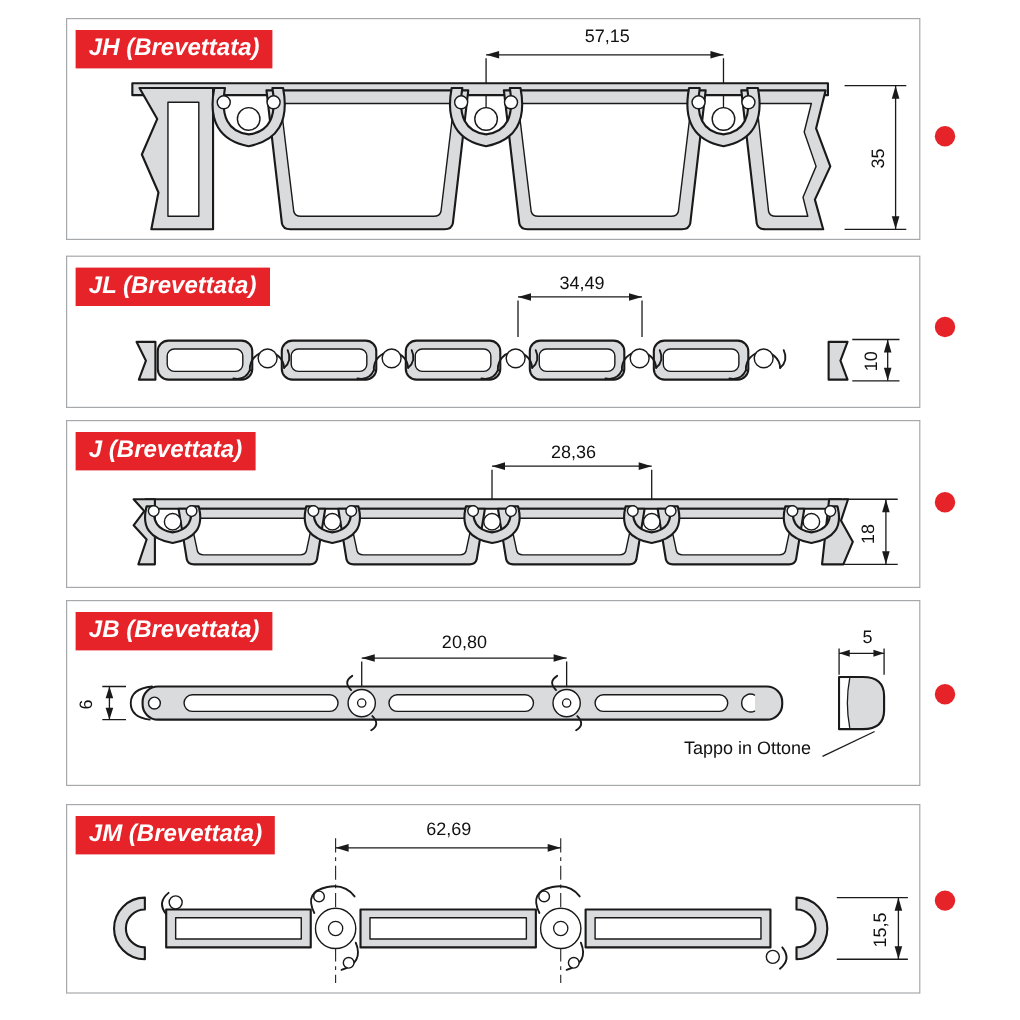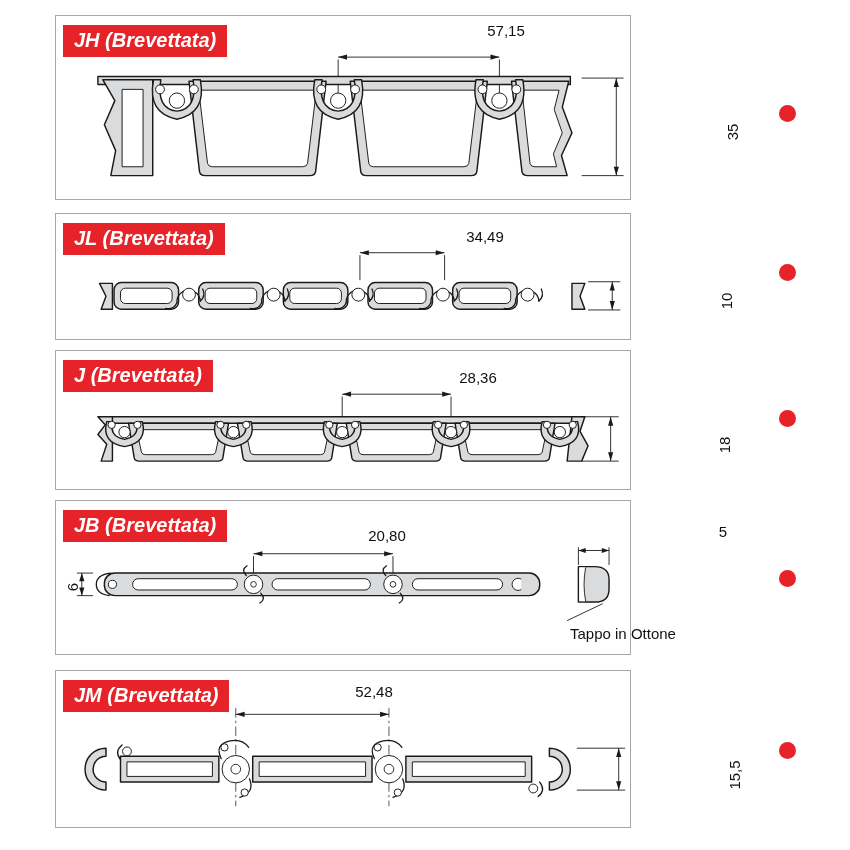--- a/index.html
+++ b/index.html
@@ -1,19 +1,19 @@
 <!DOCTYPE html>
 <html><head>
 <meta charset="utf-8">
 <style>
   * { margin:0; padding:0; box-sizing:border-box; }
   html,body { width:850px; height:850px; background:#ffffff; font-family:"Liberation Sans", sans-serif; }
   .page { position:relative; width:850px; height:850px; background:#fff; overflow:hidden; }
 
-  .panel { position:absolute; left:55px; width:576px; background:#fff; border:1px solid #a6a8ab;padding-left:26px; }
+  .panel { position:absolute; left:55px; width:712px; background:#fff; border:1px solid #a6a8ab;padding-left:26px; }
   .panel svg { position:absolute; left:0; top:0; width:100%; height:100%; display:block; }
 
   .plabel {
     position:absolute; top:9px; left:7px; z-index:2;
     background:#e52329; color:#fff;
     font-weight:bold; font-style:italic; font-size:20px; line-height:1;
     padding:5px 11px 7px;
   }
 
   .dim {
@@ -250,21 +250,21 @@
       <line x1="648" y1="44" x2="686" y2="44" class="thin"></line>
       <polygon points="648,44 657,41 657,47" class="arr"></polygon>
       <polygon points="686,44 677,41 677,47" class="arr"></polygon>
 
       <line x1="634" y1="131" x2="678" y2="110" class="thin"></line>
     </svg>
     <div class="plabel">JB (Brevettata)</div>
     <span class="dim" style="left:331px;top:26px">20,80</span>
     <span class="dim" style="left:667px;top:22px">5</span>
     <span class="dim-v" style="left:16px;top:86px">6</span>
-    <span class="note" style="left:514px;top:124px">Tappo in Ottone</span>
+    <span class="note" style="left:514px;top:114px">Tappo in Ottone</span>
   </section>
 
   <section class="panel" style="top:670px;height:158px">
     <svg viewBox="0 0 712 158" aria-hidden="true">
 
       <line x1="223" y1="28" x2="223" y2="150" class="cl"></line>
       <line x1="413" y1="28" x2="413" y2="150" class="cl"></line>
 
       <line x1="223" y1="36" x2="413" y2="36" class="thin"></line>
       <polygon points="223,36 234,32.8 234,39.2" class="arr"></polygon>
@@ -302,21 +302,21 @@
         <circle cx="413" cy="104" r="6" class="thin"></circle>
       </g>
 
       <line x1="646" y1="78" x2="706" y2="78" class="thin"></line>
       <line x1="646" y1="130" x2="706" y2="130" class="thin"></line>
       <line x1="698" y1="78" x2="698" y2="130" class="thin"></line>
       <polygon points="698,78 694.8,89 701.2,89" class="arr"></polygon>
       <polygon points="698,130 694.8,119 701.2,119" class="arr"></polygon>
     </svg>
     <div class="plabel">JM (Brevettata)</div>
-    <span class="dim" style="left:318px;top:12px">52,48</span>
+    <span class="dim" style="left:318px;top:12px">62,69</span>
     <span class="dim-v" style="left:678px;top:104px">15,5</span>
   </section>
 
   <div class="dot" style="top:105px"></div>
   <div class="dot" style="top:264px"></div>
   <div class="dot" style="top:410px"></div>
   <div class="dot" style="top:570px"></div>
   <div class="dot" style="top:742px"></div>
 
 </div>

